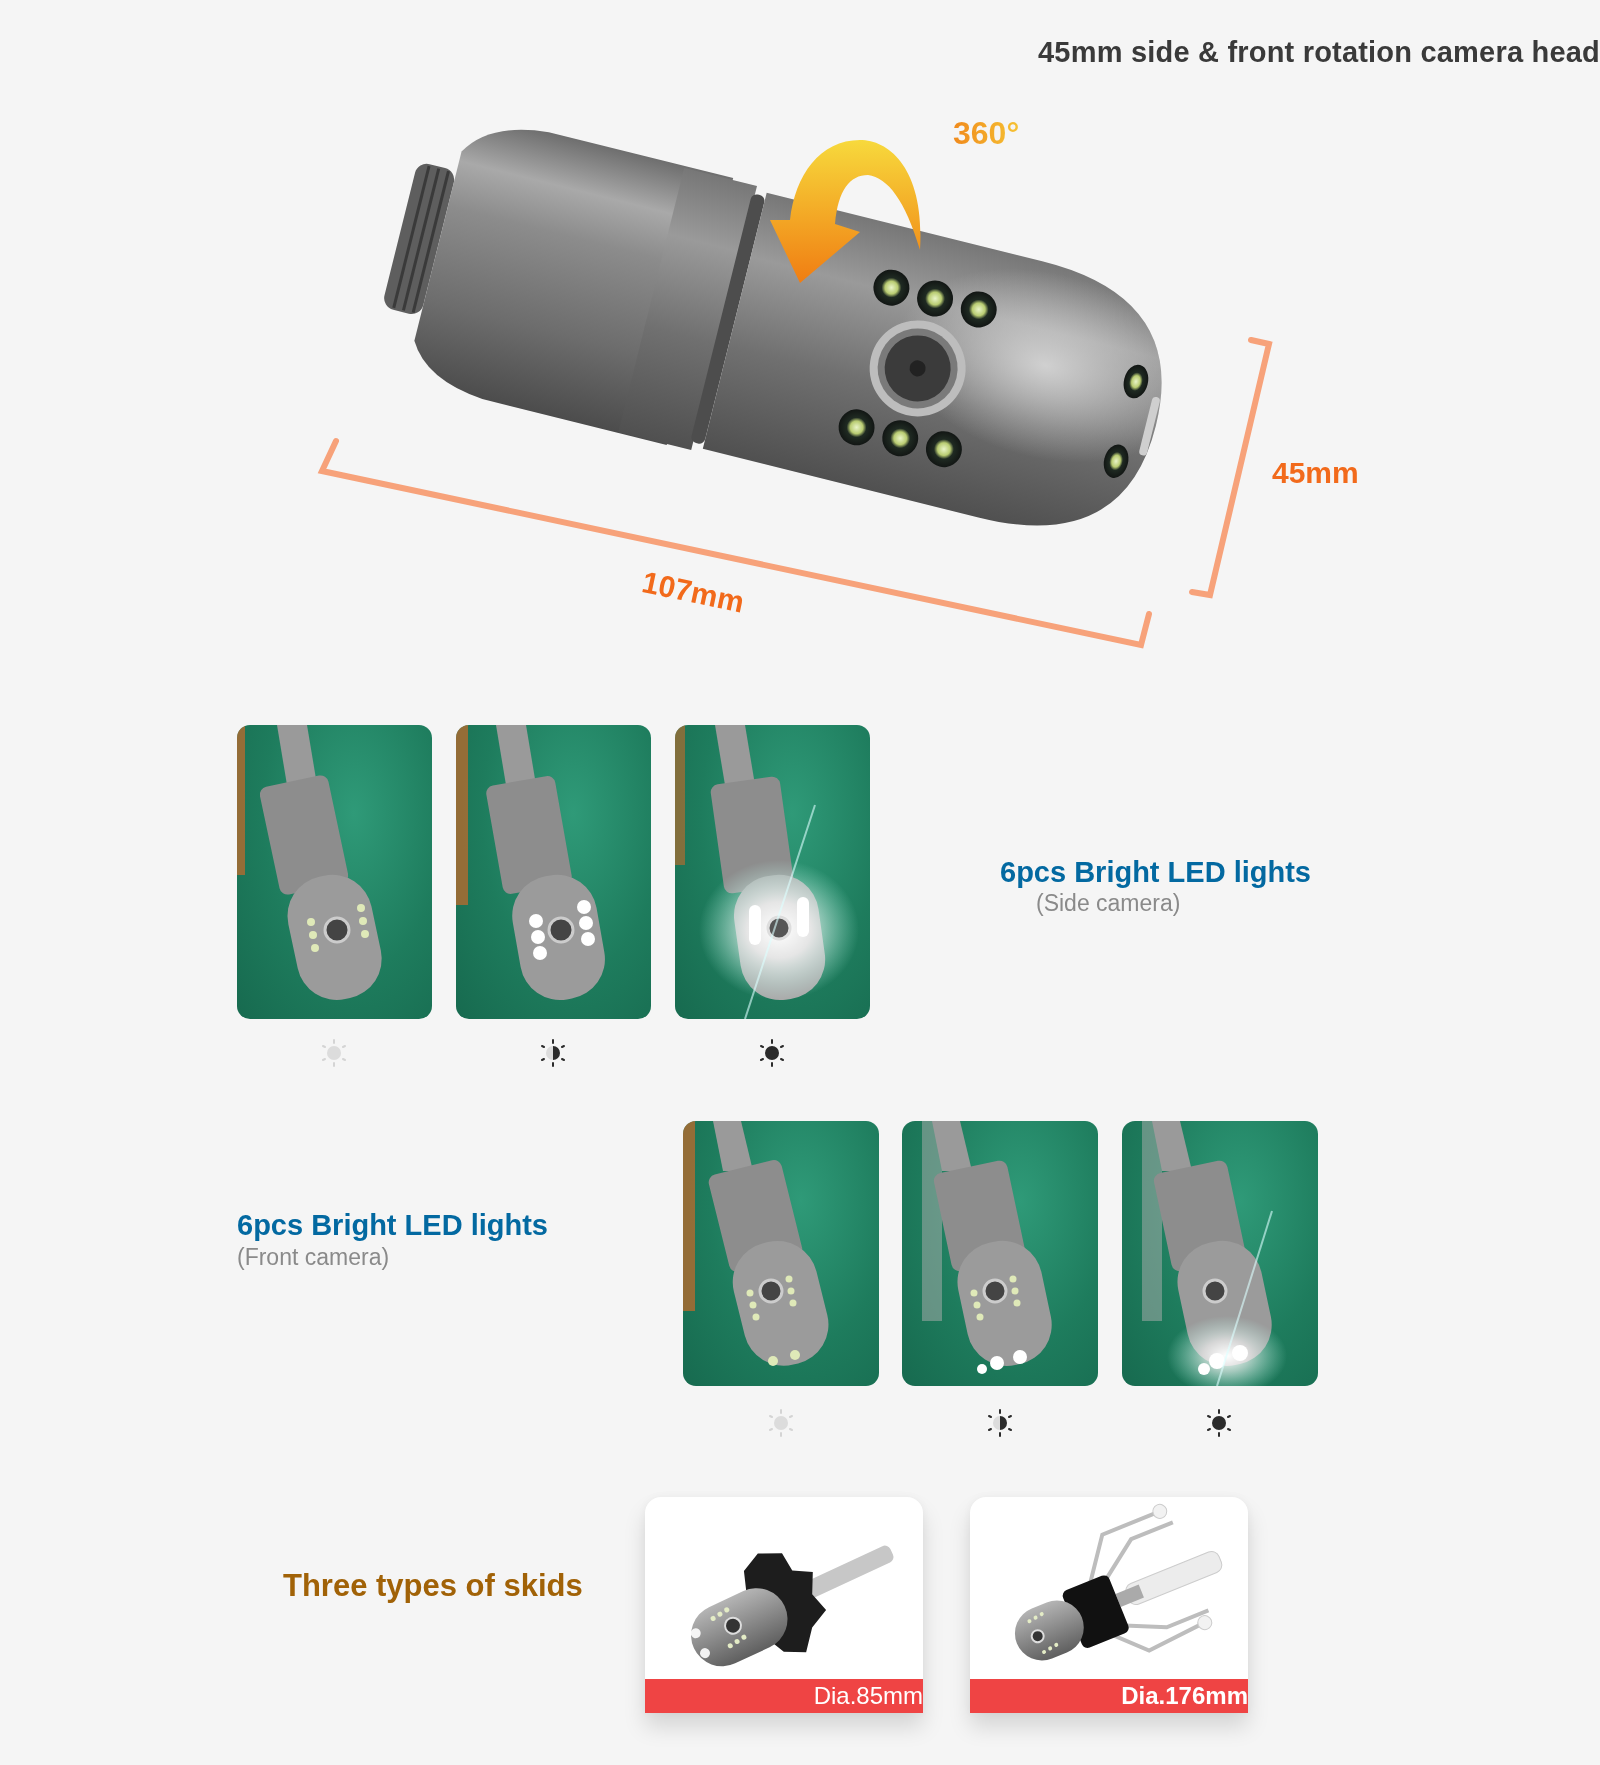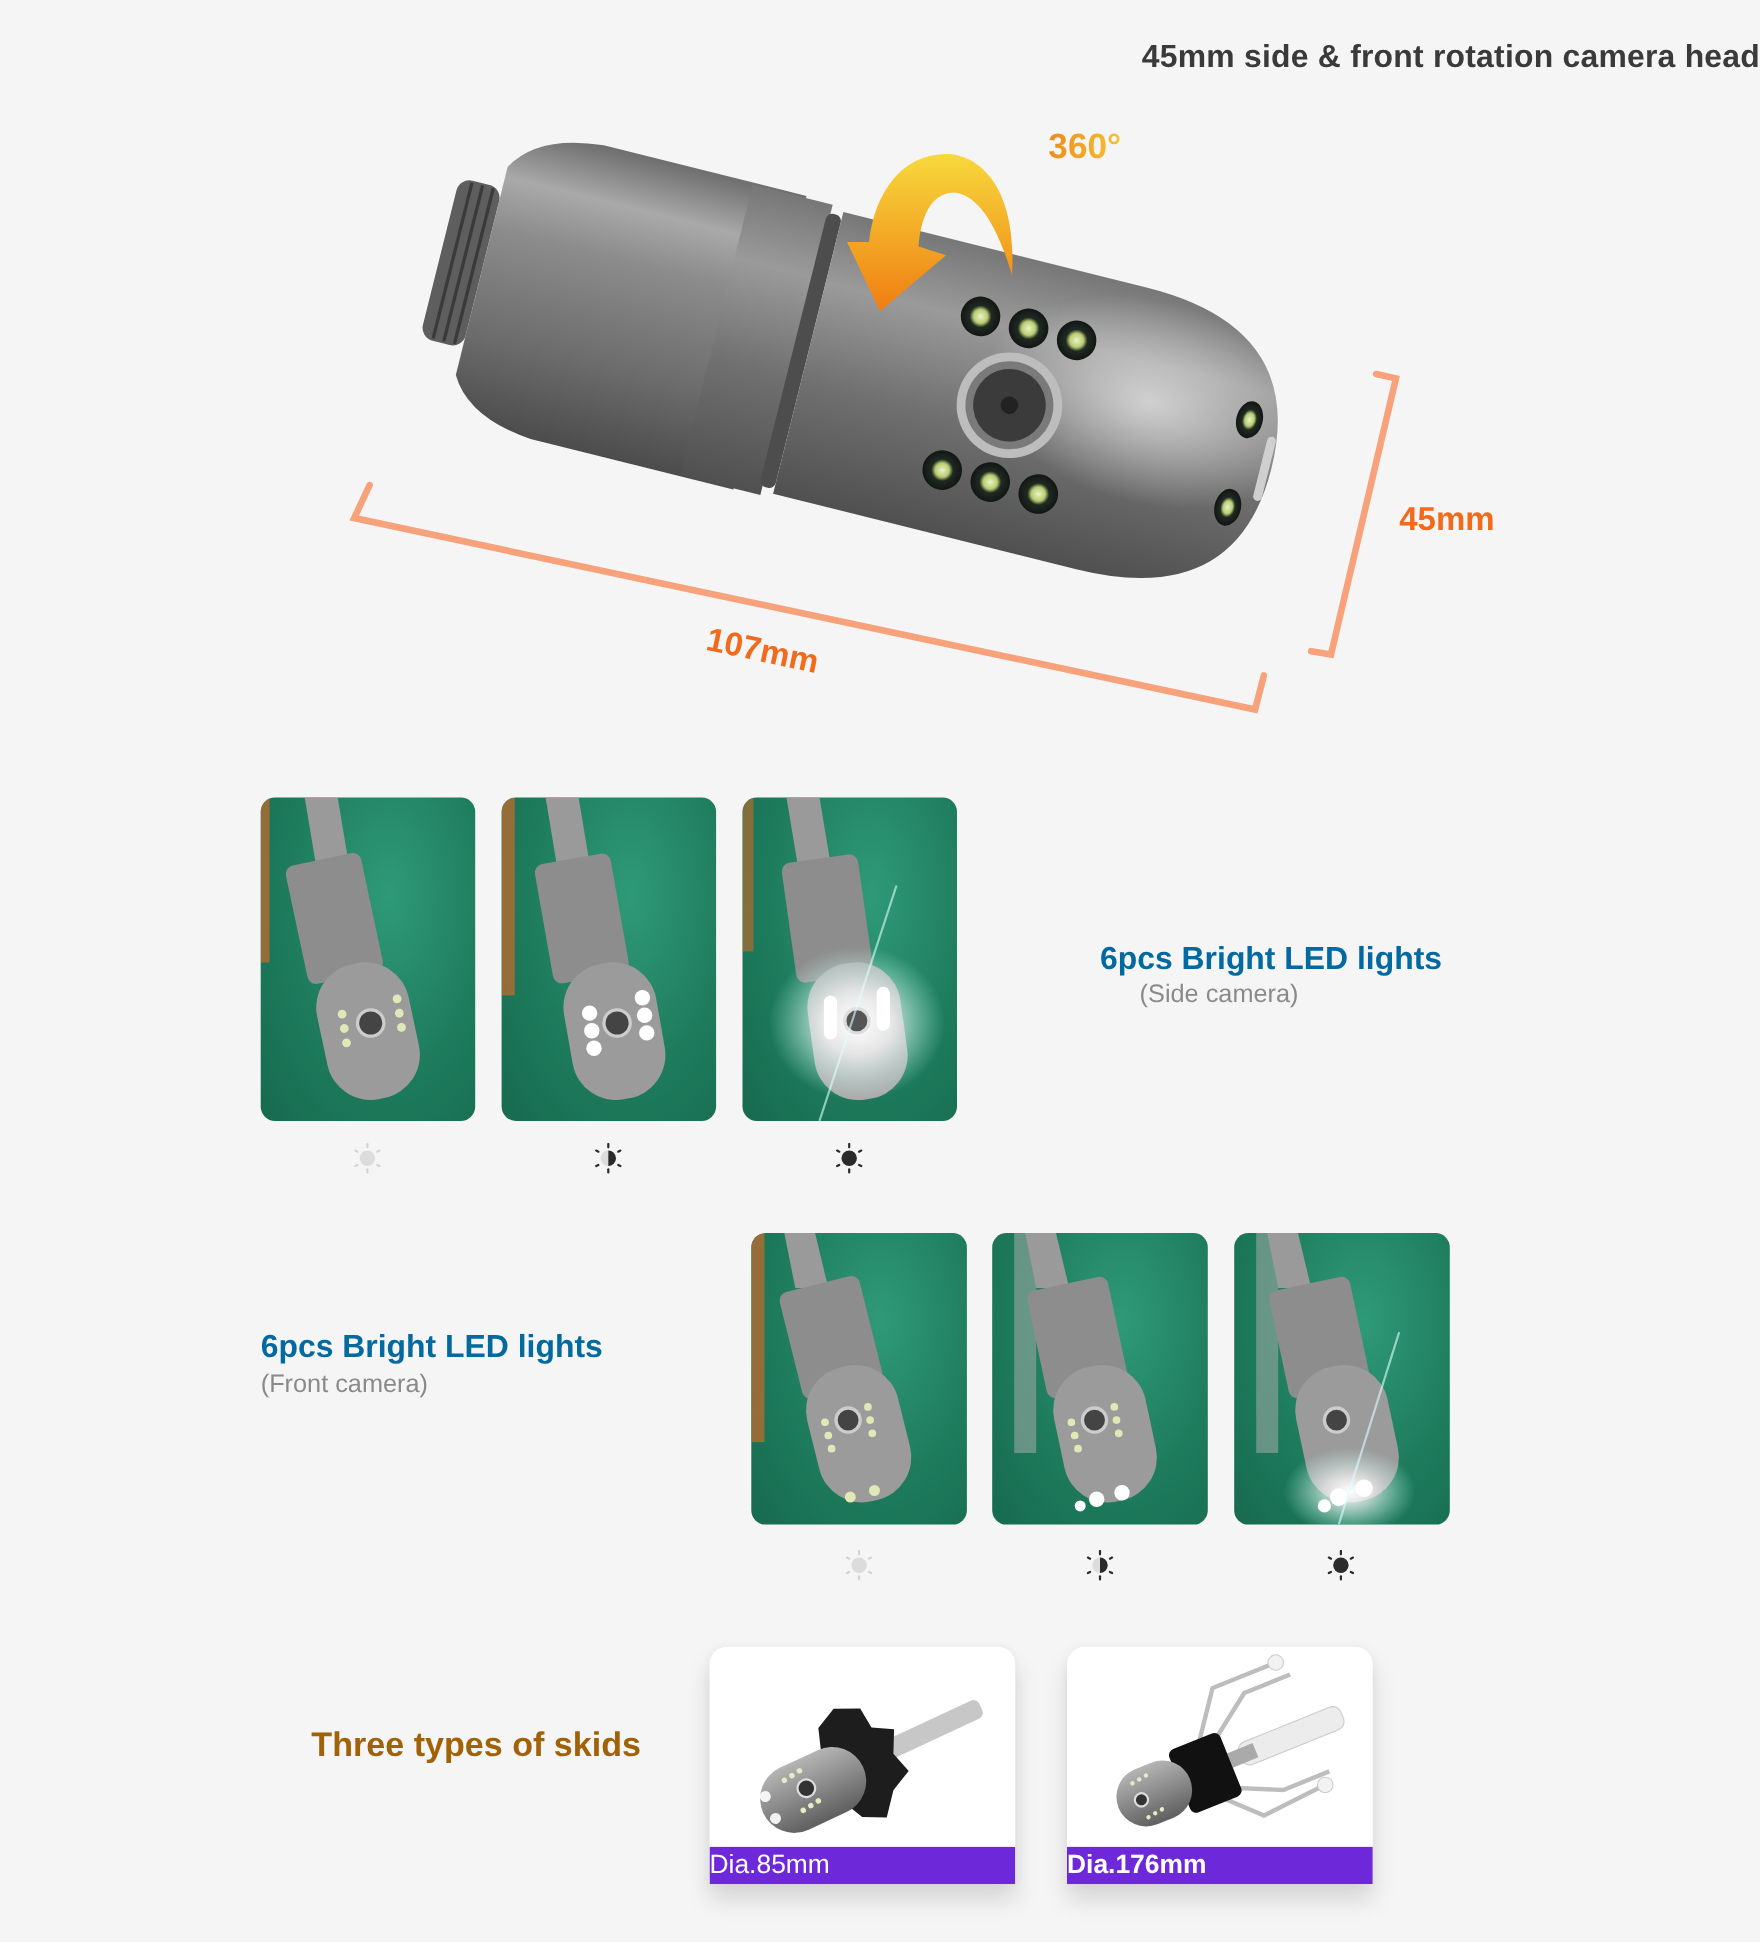--- a/index.html
+++ b/index.html
@@ -26,22 +26,22 @@
 
   .feature-title { position: absolute; font-size: 29px; font-weight: bold; color: #0369a1; white-space: nowrap; }
   .feature-sub { position: absolute; font-size: 23px; color: #8a8a8a; white-space: nowrap; }
 
   
   .skids-title { position: absolute; left: 283px; top: 1568px; font-size: 31px; font-weight: bold; color: #a16207; }
   .skid-card { position: absolute; top: 1497px; width: 278px; height: 216px; background: #fff;
                border-radius: 16px 16px 0 0; overflow: hidden;
                box-shadow: 0 14px 22px rgba(0,0,0,0.13), 0 0 8px rgba(0,0,0,0.04); }
   .skid-card svg { position: absolute; left: 0; top: 0; width: 278px; height: 182px; }
-  .skid-cap { position: absolute; left: 0; bottom: 0; width: 100%; height: 34px; background: #6d28d9;
-              color: #fff; font-size: 24px; text-align: left; line-height: 34px; }
+  .skid-cap { position: absolute; left: 0; bottom: 0; width: 100%; height: 34px; background: #ef4444;
+              color: #fff; font-size: 24px; text-align: right; line-height: 34px; }
 </style>
 </head>
 <body>
 
 <div class="title">45mm side &amp; front rotation camera head</div>
 
 <div class="hero">
   <svg width="1600" height="680" viewBox="0 0 1600 680">
     <defs>
       <linearGradient id="metalA" x1="0" y1="0" x2="0" y2="1">

